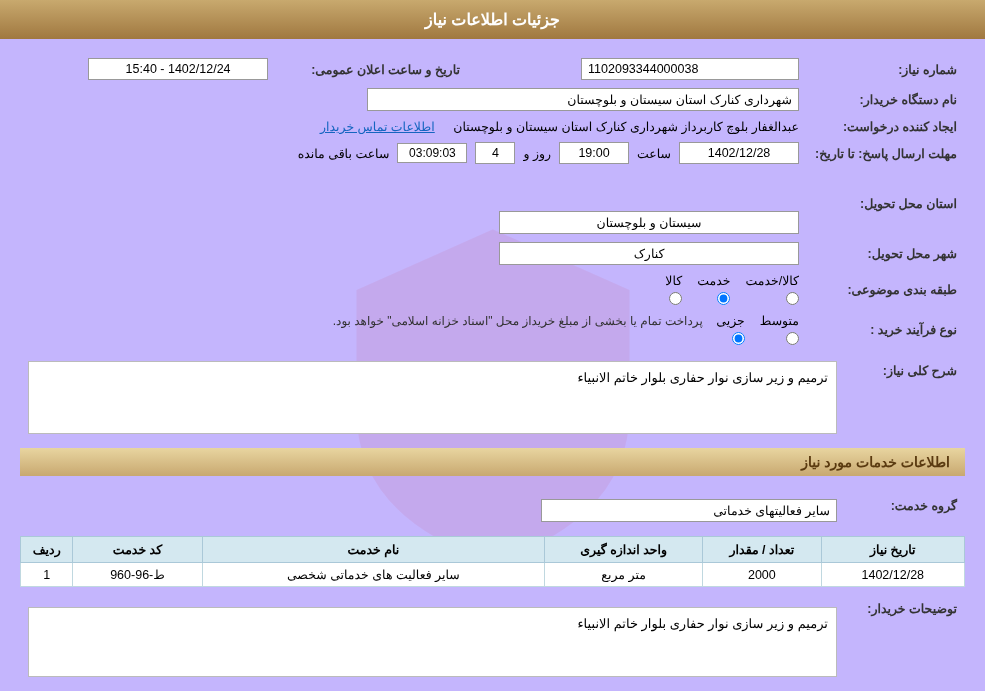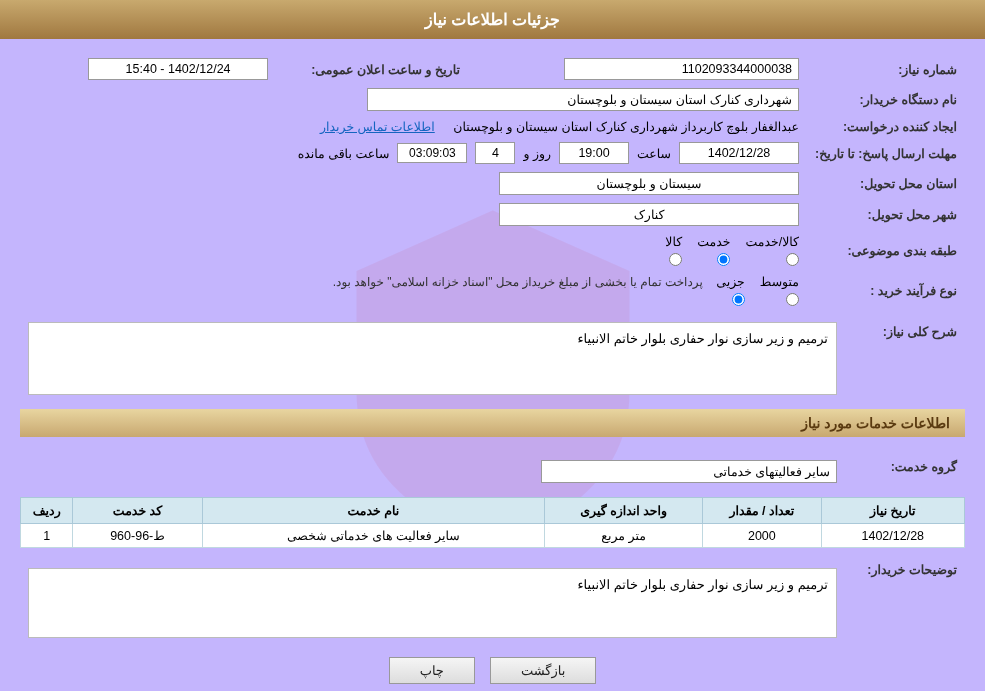--- a/index.html
+++ b/index.html
@@ -201,21 +201,21 @@
       </svg>
     </div>
 
     <div class="content-relative">
 
       <table class="info-table">
         <tbody>
             <tr>
           <td class="label-cell">شماره نیاز:</td>
           <td class="value-cell" style="width:300px;">
-            <div class="input-box" style="width:235px; text-align:right;">1102093344000038</div>
+            <div class="input-box" style="width:218px; text-align:left;">1102093344000038</div>
           </td>
           <td class="label-cell" style="width:auto; text-align:center; padding-right:20px;">تاریخ و ساعت اعلان عمومی:</td>
           <td class="value-cell">
             <div class="input-box" style="width:180px; text-align:center;">1402/12/24 - 15:40</div>
           </td>
         </tr>
         <tr>
           <td class="label-cell">نام دستگاه خریدار:</td>
           <td colspan="3" class="value-cell">
             <div class="input-box" style="width:432px;">شهرداری کنارک استان سیستان و بلوچستان</div>
@@ -238,21 +238,21 @@
               <span>روز و</span>
               <div class="input-box" style="width:40px; text-align:center;">4</div>
               <div class="countdown-box">03:09:03</div>
               <span>ساعت باقی مانده</span>
             </div>
           </td>
         </tr>
         <tr>
           <td class="label-cell">استان محل تحویل:</td>
           <td colspan="3" class="value-cell">
-            <div class="input-box" style="width:300px; text-align:center;">سیستان و بلوچستان</div>
+            <div class="input-box" style="width:300px; text-align:center;margin-top:39px;">سیستان و بلوچستان</div>
           </td>
         </tr>
         <tr>
           <td class="label-cell">شهر محل تحویل:</td>
           <td colspan="3" class="value-cell">
             <div class="input-box" style="width:300px; text-align:center;">کنارک</div>
           </td>
         </tr>
         <tr>
           <td class="label-cell">طبقه بندی موضوعی:</td>

